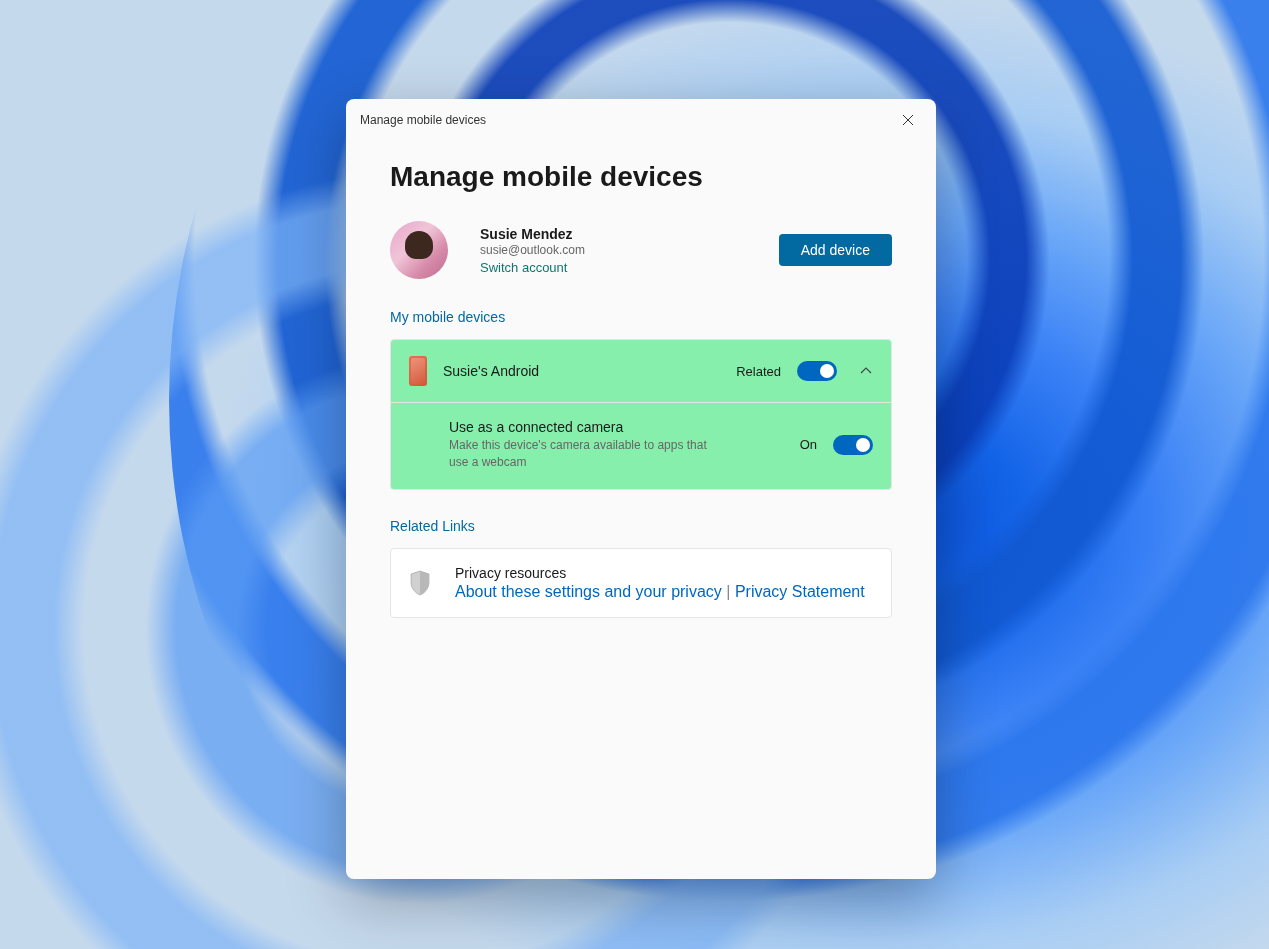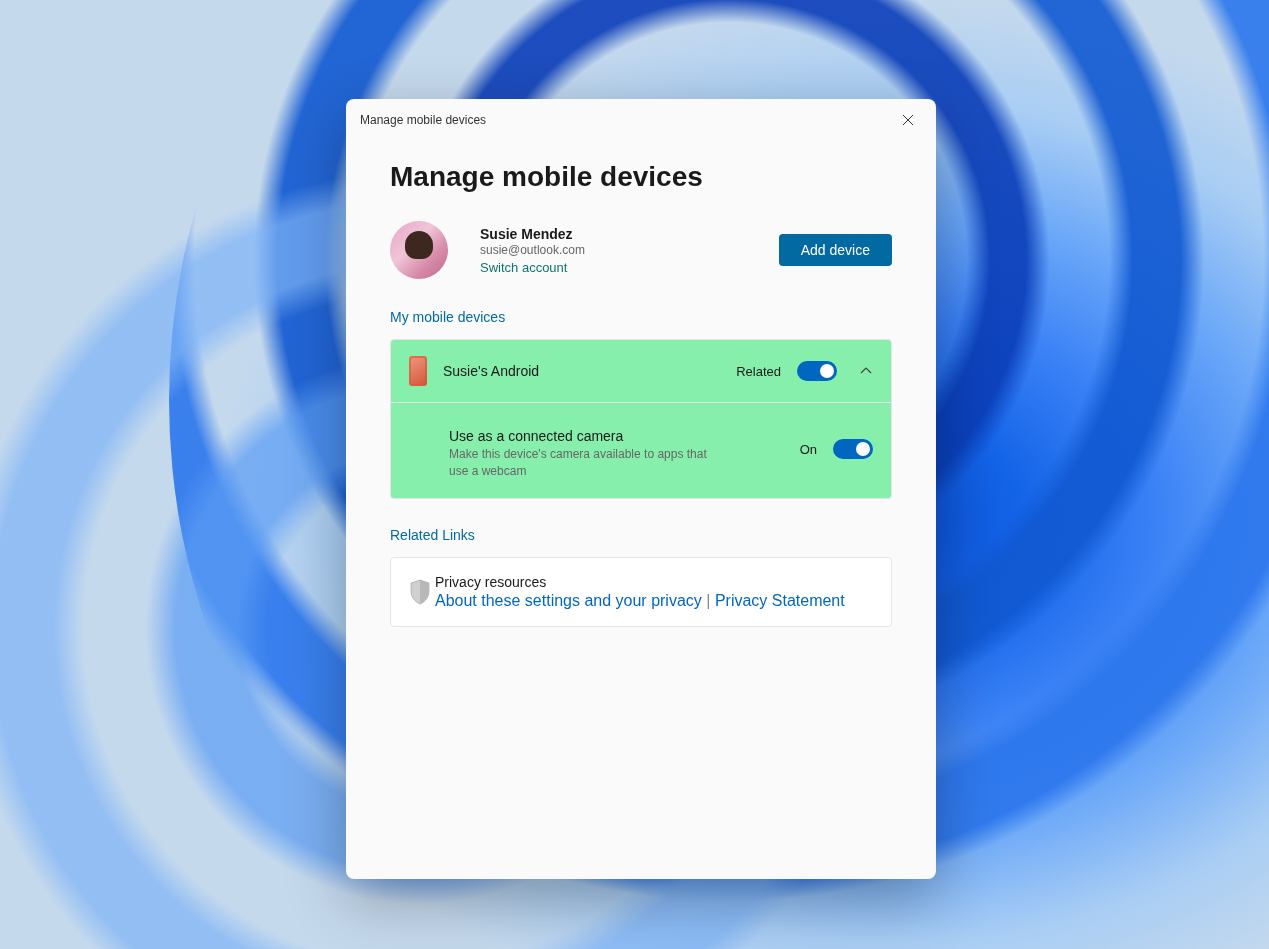--- a/index.html
+++ b/index.html
@@ -248,21 +248,20 @@
 
     .sub-row {
       display: flex;
       align-items: center;
       padding: 16px 18px 18px 58px;
       gap: 16px;
     }
 
     .sub-text {
       flex: 1;
-      margin-top: 9px;
     }
 
     .sub-title {
       font-size: 14px;
       color: #1a1a1a;
       margin-bottom: 2px;
     }
 
     .sub-desc {
       font-size: 12px;
@@ -271,21 +270,21 @@
       max-width: 280px;
     }
 
     .related-card {
       background: white;
       border: 1px solid #e5e5e5;
       border-radius: 4px;
       padding: 16px 18px;
       display: flex;
       align-items: center;
-      gap: 4px;
+      gap: 24px;
     }
 
     .shield-icon {
       width: 22px;
       height: 26px;
       flex-shrink: 0;
     }
 
     .related-text {
       flex: 1;

